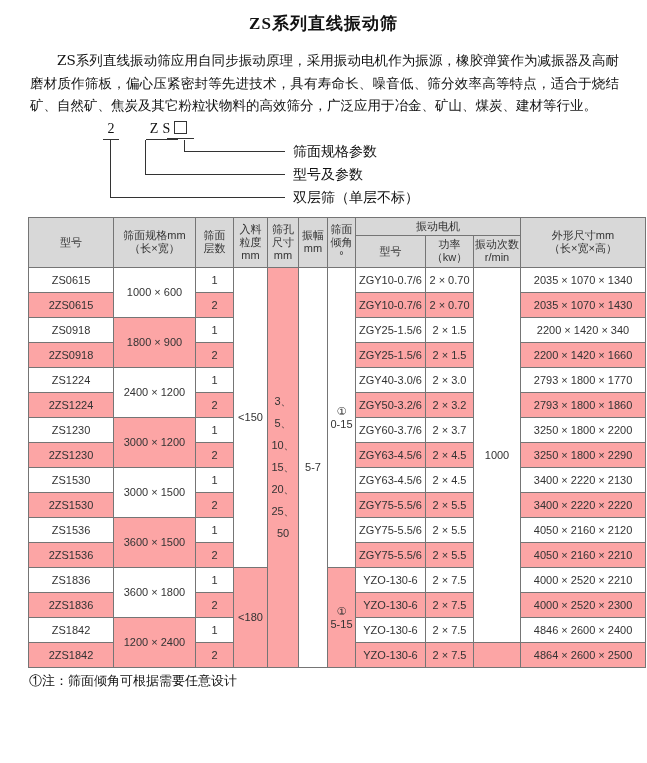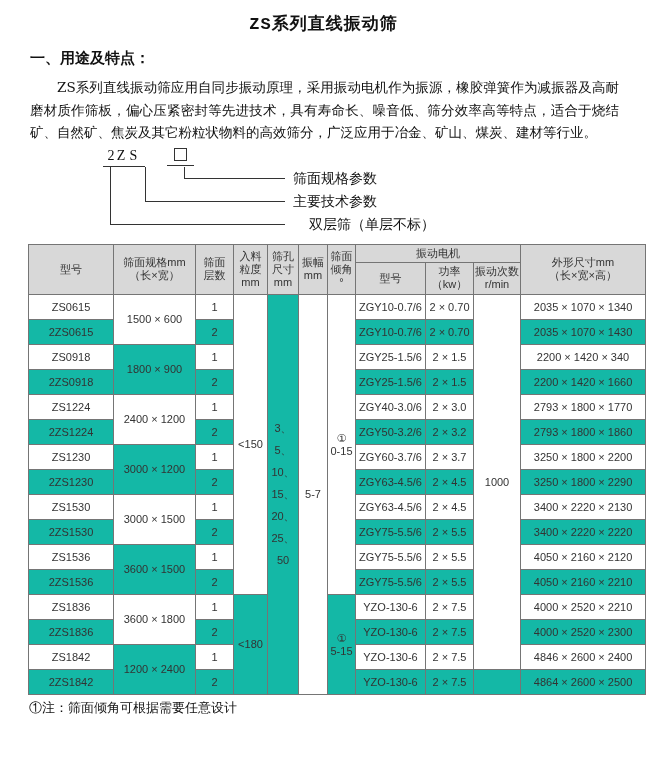--- a/index.html
+++ b/index.html
@@ -1,76 +1,75 @@
 <!DOCTYPE html>
 <html><head>
 <meta charset="utf-8">
 <style>
   html,body{margin:0;padding:0;background:#ffffff;}
   body{width:647px;min-height:763px;font-family:"DejaVu Serif","Liberation Serif",serif;color:#111;}
   .page{position:relative;width:647px;min-height:763px;background:#fff;box-sizing:border-box;padding:10px 28px 8px 28px;}
 
-  .title{text-align:center;font-family:Liberation Mono, monospace;font-weight:bold;font-size:17px;letter-spacing:1px;margin:2px 0 14px 0;}
+  .title{text-align:center;font-family:Liberation Serif, serif;font-weight:bold;font-size:17px;letter-spacing:1px;margin:2px 0 14px 0;}
   .h-sec{font-family:"Liberation Sans","DejaVu Sans",sans-serif;font-weight:bold;font-size:15px;margin:10px 0 4px 2px;}
   .para{font-size:13.5px;line-height:22.5px;text-align:justify;text-indent:2em;margin:8px 0 2px 2px;}
 
   
   .diagram{position:relative;height:92px;margin:4px 0 2px 75px;font-family:"Liberation Serif","DejaVu Serif",serif;}
   .code-part{position:absolute;top:0;font-size:14px;text-align:center;border-bottom:1px solid #333;padding-bottom:2px;}
   .code-2{left:0;width:16px;}
-  .code-zs{left:10px;width:32px;letter-spacing:4px;}
+  .code-zs{left:43px;width:32px;letter-spacing:4px;}
   .code-box-wrap{left:64px;width:27px;height:15px;}
   .sq{display:inline-block;width:11px;height:11px;border:1.5px solid #333;background:#fff;}
   .vline{position:absolute;width:1px;background:#333;}
   .hline{position:absolute;height:1px;background:#333;}
   .dlabel{position:absolute;left:190px;font-size:14px;white-space:nowrap;}
 
   
   table.tech{border-collapse:collapse;table-layout:fixed;width:617px;margin-top:4px;
     font-family:"Liberation Sans","DejaVu Sans",sans-serif;font-size:11px;color:#333;}
   table.tech td,table.tech th{border:1px solid #757575;text-align:center;vertical-align:middle;
     padding:0 1px;overflow:hidden;font-weight:normal;}
   table.tech{border:1px solid #4d4d4d;}
   tr.hrow1{height:18px;}
   tr.hrow2{height:32px;}
   tr.drow{height:25px;}
   .hd{background:#d8d8d8;font-size:11px;line-height:13px;}
   .w{background:#ffffff;border-radius:12px;}
-  .g{background:#14b8a6;}
+  .g{background:#fca5a5;}
   .pre{white-space:pre-line;}
   .holes{line-height:22px;font-size:11px;}
   .note{font-size:13px;margin-top:4px;margin-left:1px;font-family:"DejaVu Serif","Liberation Serif",serif;}
 </style>
 </head>
 <body>
 
 <div class="page">
 
   <div class="title">ZS系列直线振动筛</div>
 
-  <div class="h-sec">一、用途及特点：</div>
   <div class="para">ZS系列直线振动筛应用自同步振动原理，采用振动电机作为振源，橡胶弹簧作为减振器及高耐磨材质作筛板，偏心压紧密封等先进技术，具有寿命长、噪音低、筛分效率高等特点，适合于烧结矿、自然矿、焦炭及其它粉粒状物料的高效筛分，广泛应用于冶金、矿山、煤炭、建材等行业。</div>
 
 
   <div class="diagram">
     <span class="code-part code-2">2</span>
     <span class="code-part code-zs">ZS</span>
     <span class="code-part code-box-wrap"><span class="sq"></span></span>
 
     <div class="vline" style="left:81px;top:19px;height:11px;"></div>
     <div class="hline" style="left:81px;top:30px;width:101px;"></div>
     <div class="dlabel" style="top:22px;">筛面规格参数</div>
 
     <div class="vline" style="left:42px;top:19px;height:34px;"></div>
     <div class="hline" style="left:42px;top:53px;width:140px;"></div>
-    <div class="dlabel" style="top:45px;">主要技术参数</div>
+    <div class="dlabel" style="top:45px;">型号及参数</div>
 
     <div class="vline" style="left:7px;top:19px;height:57px;"></div>
     <div class="hline" style="left:7px;top:76px;width:175px;"></div>
-    <div class="dlabel" style="top:68px;margin-left:16px;">双层筛（单层不标）</div>
+    <div class="dlabel" style="top:68px;">双层筛（单层不标）</div>
   </div>
 
 
   <table class="tech">
     <colgroup>
       <col style="width:85px">
         <col style="width:82px">
         <col style="width:38px">
         <col style="width:34px">
       <col style="width:31px">
@@ -106,21 +105,21 @@
     <tr class="hrow2">
       <th class="hd">型号</th>
       <th class="hd pre">功率
 （kw）</th>
       <th class="hd pre">振动次数
 r/min</th>
     </tr>
 
     <tr class="drow">
       <td class="w">ZS0615</td>
-      <td class="w" rowspan="2">1500 × 600</td>
+      <td class="w" rowspan="2">1000 × 600</td>
       <td class="w">1</td>
       <td class="w" rowspan="12">&lt;150</td>
       <td class="g pre holes" rowspan="16">3、
 5、
 10、
 15、
 20、
 25、
 50</td>
       <td class="w" rowspan="16">5-7</td>

